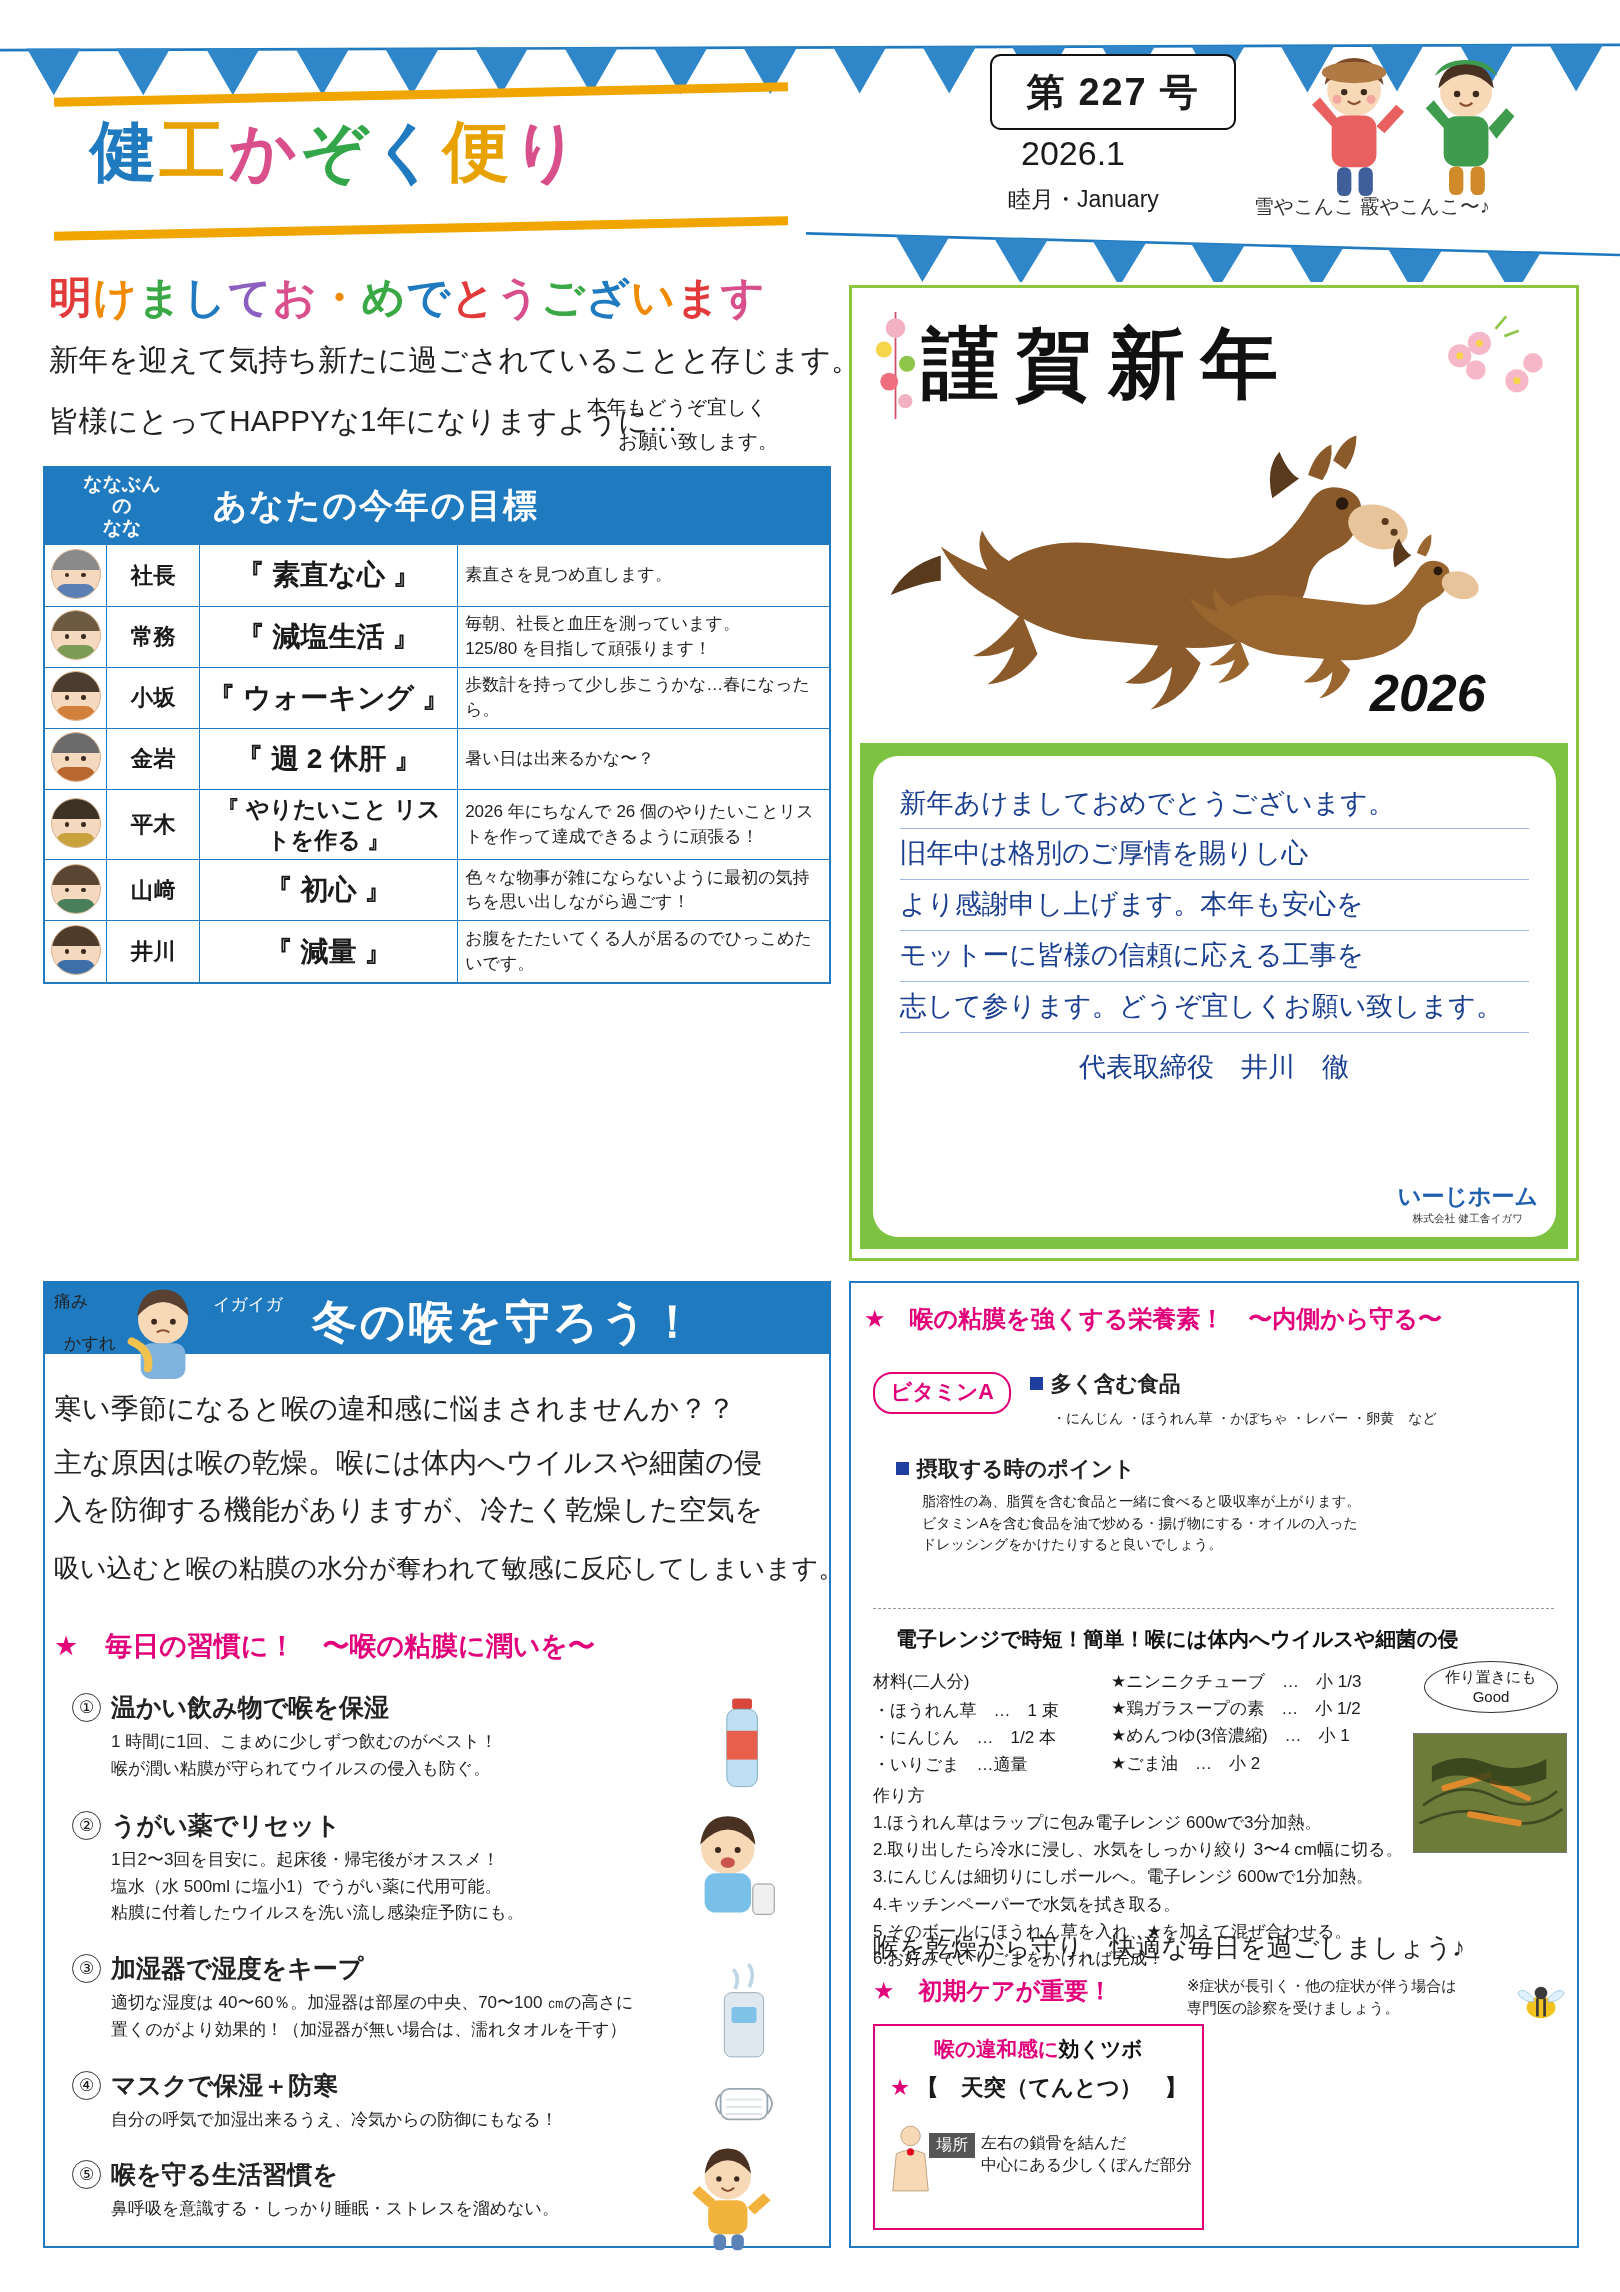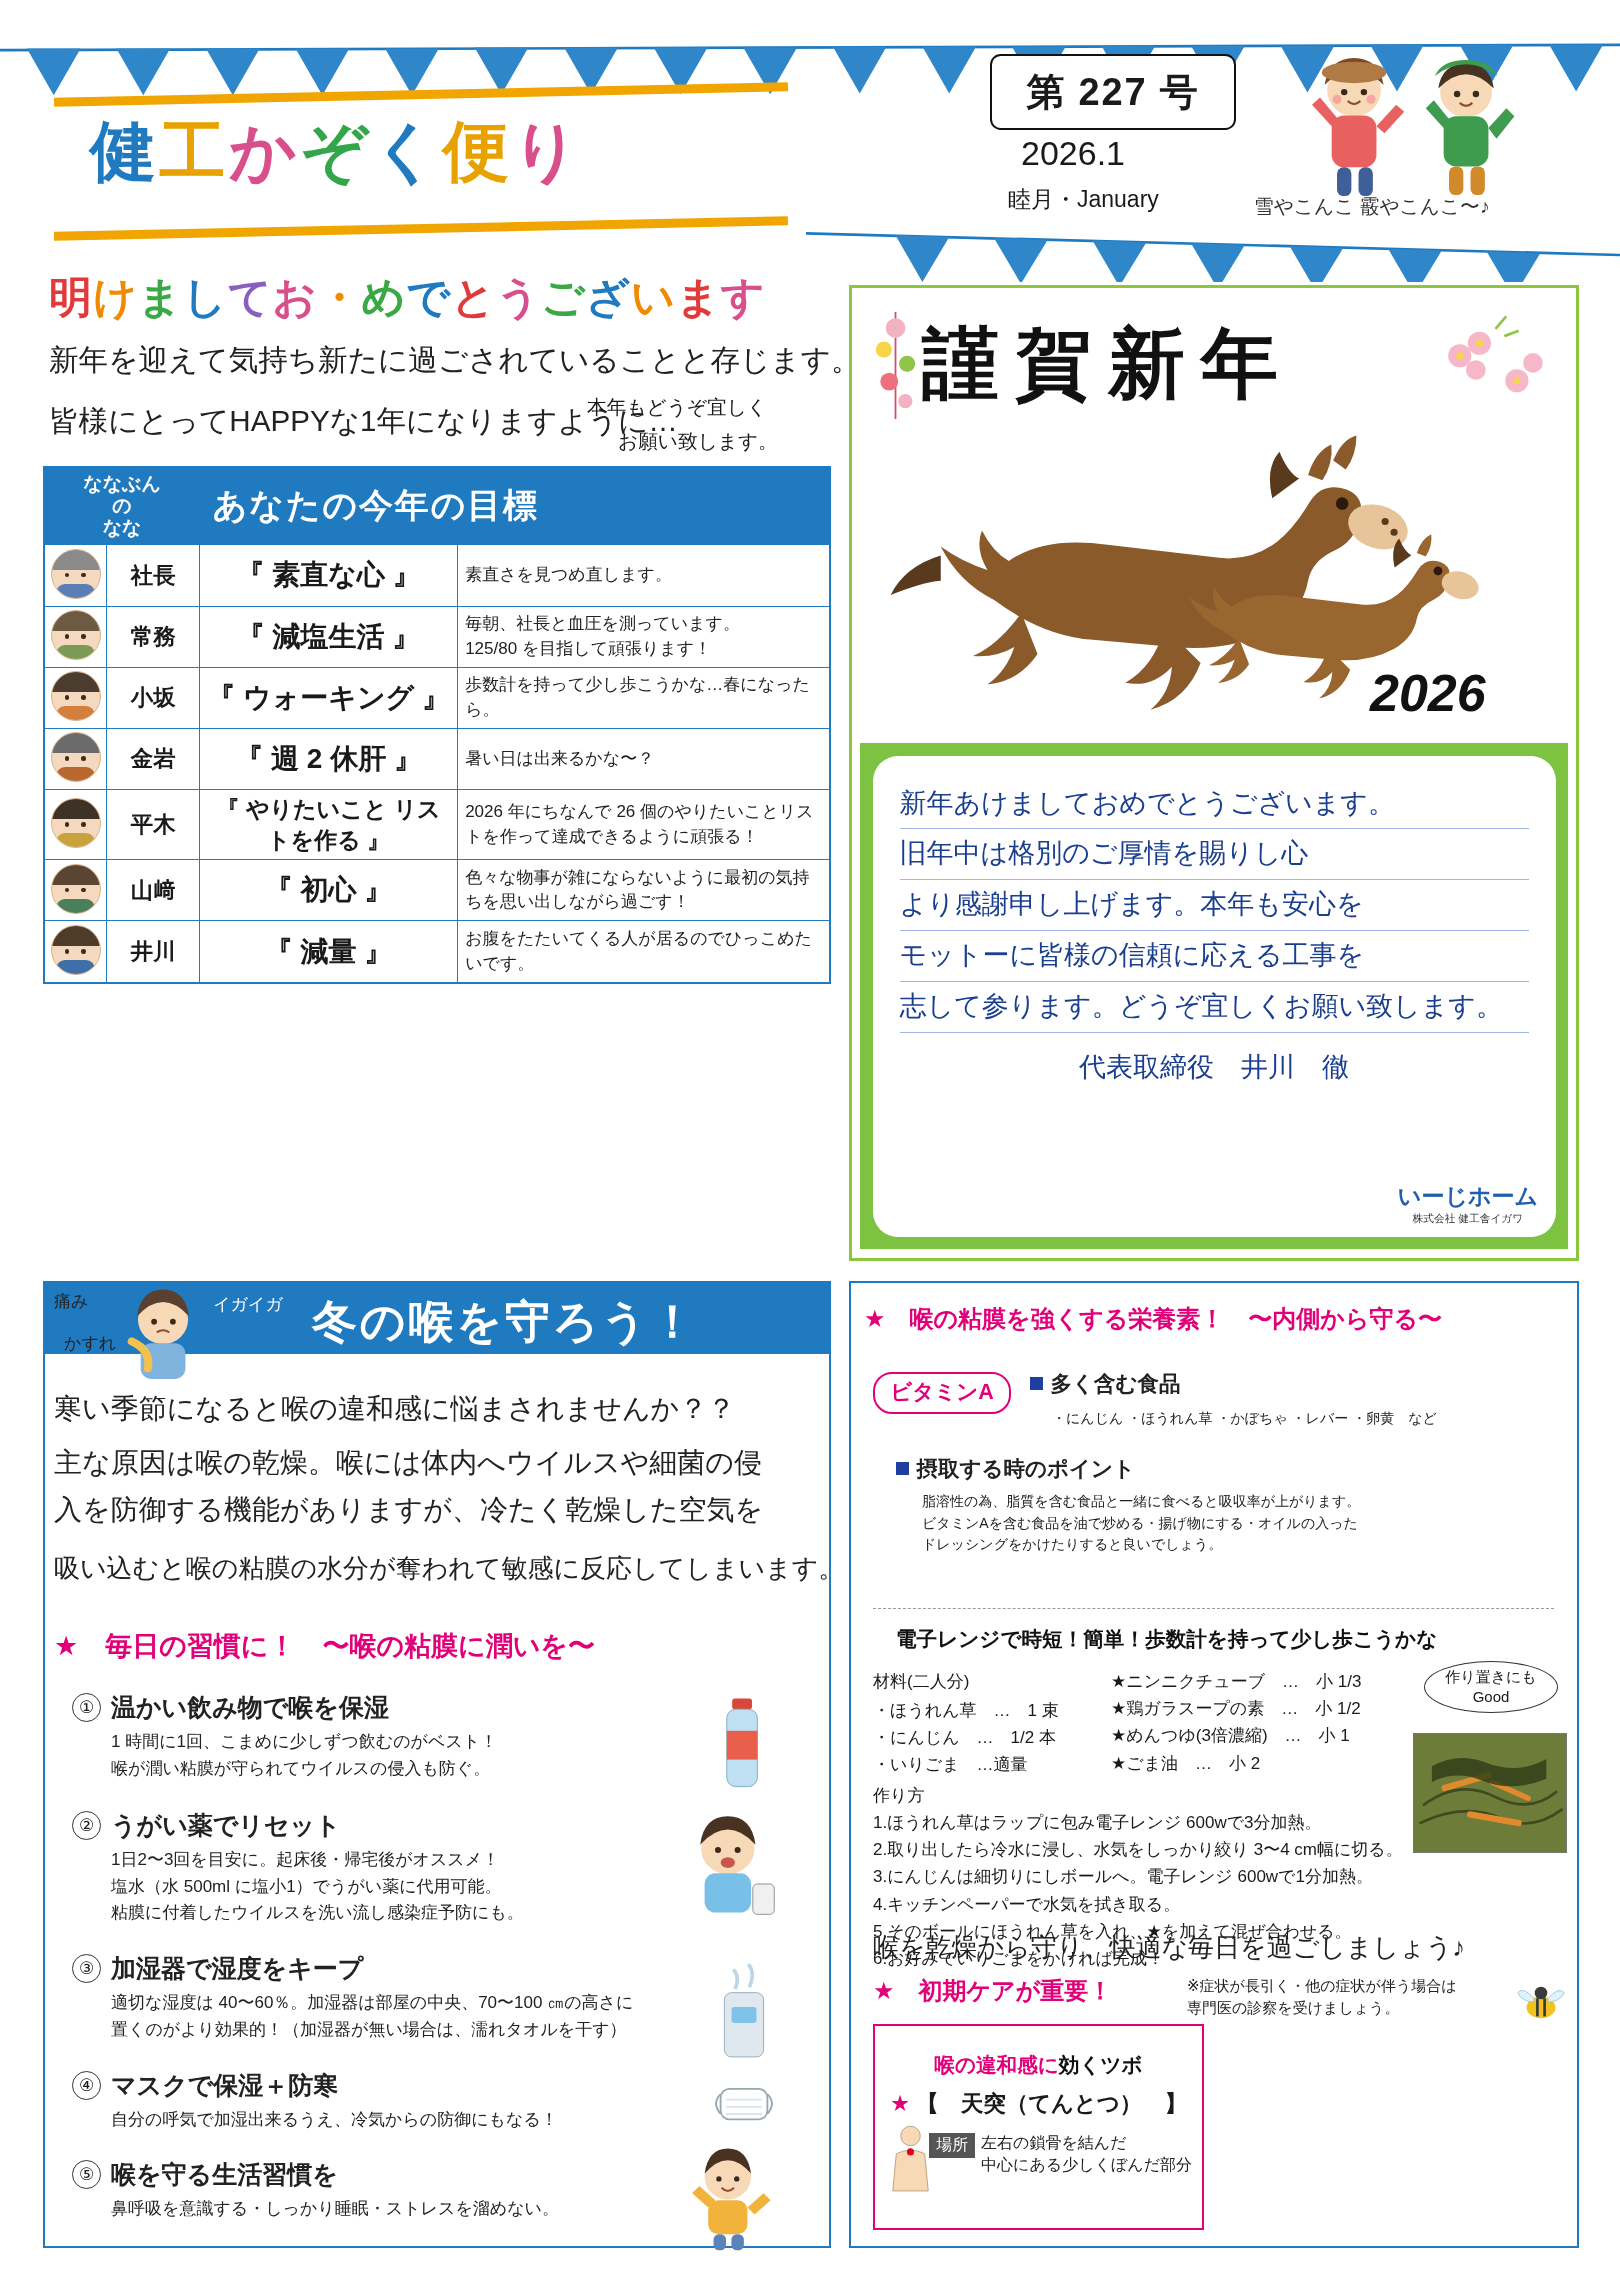--- a/index.html
+++ b/index.html
@@ -87,21 +87,21 @@
   .r-txt{position:absolute;font-size:14px;line-height:1.55;color:#222;}
   .hr-dash{position:absolute;border-top:1.8px dashed #9a9a9a;}
   .recipe-title{position:absolute;left:896px;top:1625px;font-size:20.6px;font-weight:bold;color:#111;}
   .recipe-col{position:absolute;font-size:17px;line-height:1.6;}
   .food-photo{position:absolute;left:1413px;top:1733px;width:152px;height:118px;border:1.8px solid #777;overflow:hidden;background:#6a7a35;}
   .bubble-note{position:absolute;left:1424px;top:1661px;width:134px;height:52px;border:1.8px solid #333;border-radius:50%;font-size:15px;text-align:center;line-height:1.3;padding-top:5.4px;box-sizing:border-box;background:#fff;}
   .closing{position:absolute;left:873px;top:1930px;font-size:26px;color:#222;}
   .note-sm{position:absolute;left:1187px;top:1975px;font-size:15px;line-height:1.45;color:#222;}
   .box-tsubo{position:absolute;left:873px;top:2024px;width:331px;height:206px;border:2.7px solid #e2007a;box-sizing:border-box;background:#fff;}
   .box-food{position:absolute;left:1225px;top:2024px;width:339px;height:206px;border:2.7px solid #e2007a;box-sizing:border-box;background:#fff;}
-  .box-ttl{text-align:center;font-size:20.6px;font-weight:bold;margin-top:25px;}
+  .box-ttl{text-align:center;font-size:20.6px;font-weight:bold;margin-top:9px;}
   .k-red{color:#e2007a;} .k-blk{color:#111;}
   .tenmei{margin-top:9px;text-align:center;font-size:22.4px;font-weight:bold;}
   .basho{position:absolute;left:54px;top:107px;font-size:16px;background:#555;color:#fff;padding:1.8px 7.2px;}
   .basho-txt{position:absolute;left:106px;top:106px;font-size:16px;line-height:1.4;color:#222;}
   .food-list{margin:12.5px 0 0 23px;font-size:19px;line-height:1.7;color:#222;}
   .food-ng{margin-top:9px;text-align:center;font-size:15px;color:#222;}
 </style>
 </head>
 <body>
 
@@ -428,21 +428,21 @@
   <div class="r-txt" style="left:1052px;top:1408px;">・にんじん ・ほうれん草 ・かぼちゃ ・レバー ・卵黄　など</div>
 
   <div class="r-txt" style="left:896px;top:1453px;font-size:21.5px;font-weight:bold;">
     <span class="sq"></span><span>摂取する時のポイント</span>
   </div>
   <div class="r-txt" style="left:922px;top:1491px;white-space:pre-line;">脂溶性の為、脂質を含む食品と一緒に食べると吸収率が上がります。
 ビタミンAを含む食品を油で炒める・揚げ物にする・オイルの入った
 ドレッシングをかけたりすると良いでしょう。</div>
 
   <div class="hr-dash" style="left:873px;top:1608px;width:681px;"></div>
-  <div class="recipe-title">電子レンジで時短！簡単！歩数計を持って少し歩こうかな</div>
+  <div class="recipe-title">電子レンジで時短！簡単！喉には体内へウイルスや細菌の侵</div>
 
   <div class="recipe-col" style="left:873px;top:1668px;">材料(二人分)</div>
   <div class="recipe-col" style="left:873px;top:1697px;">
     <div>・ほうれん草　…　1 束</div>
     <div>・にんじん　…　1/2 本</div>
     <div>・いりごま　…適量</div>
   </div>
   <div class="recipe-col" style="left:1111px;top:1668px;">
     <div>★ニンニクチューブ　…　小 1/3</div>
     <div>★鶏ガラスープの素　…　小 1/2</div>

